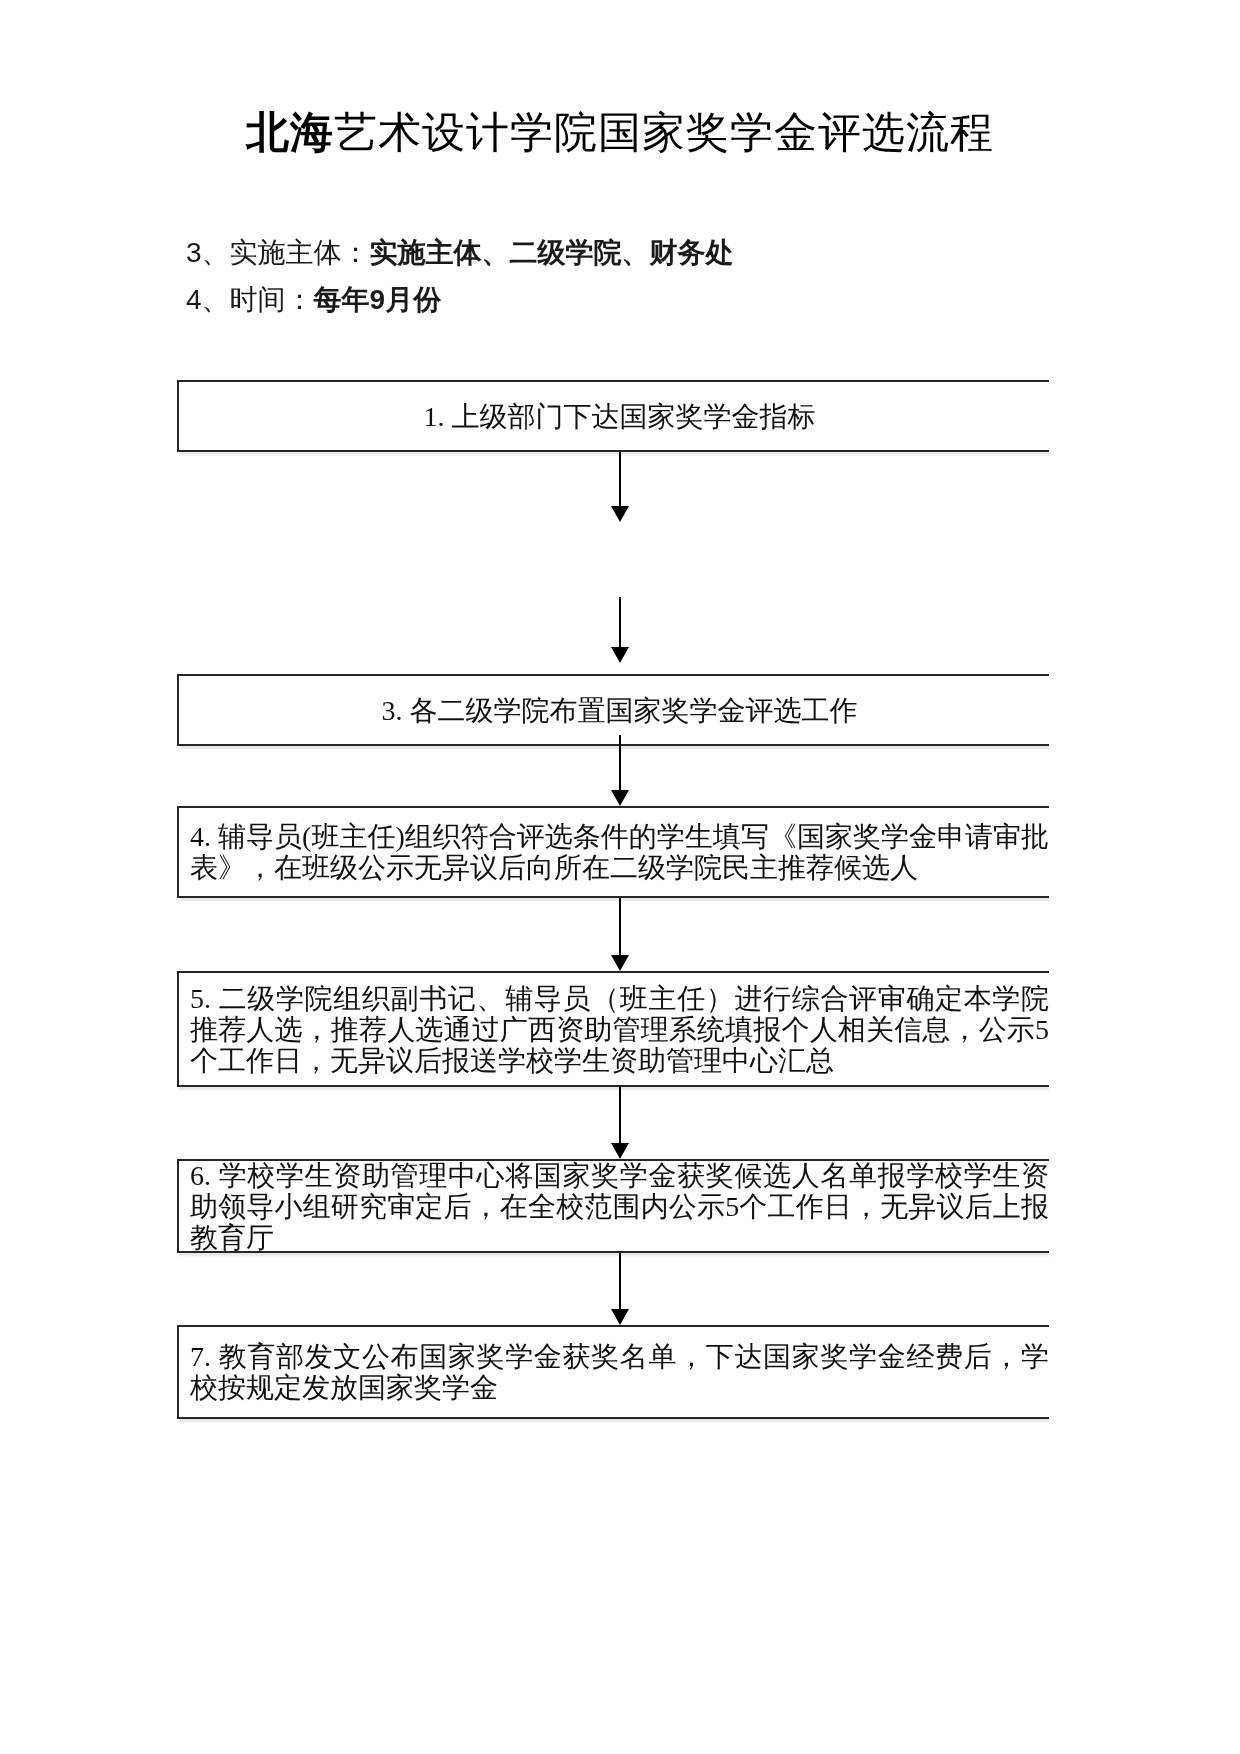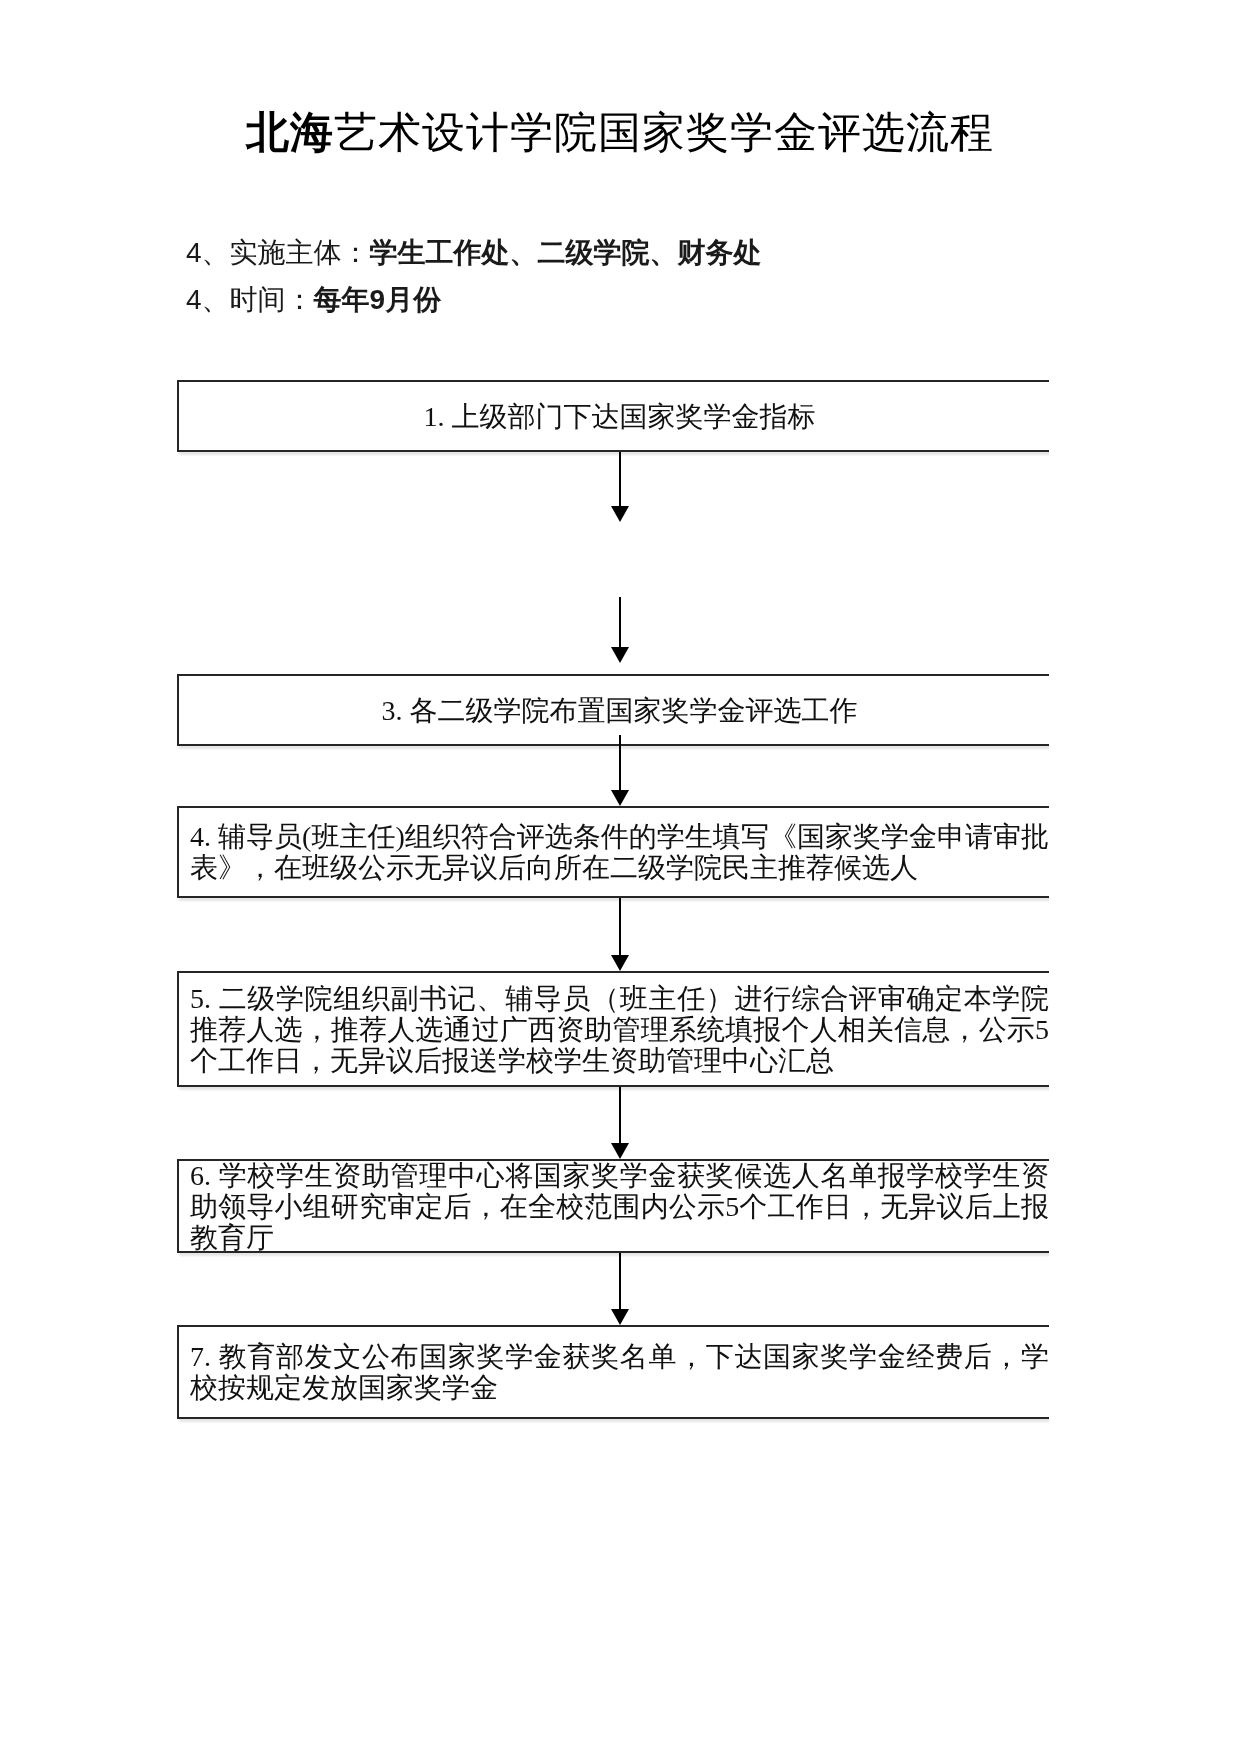--- a/index.html
+++ b/index.html
@@ -88,21 +88,21 @@
     border-top: 16px solid #000000;
   }
 </style>
 </head>
 <body>
 
 <div class="page">
 
   <h1 class="title"><span class="strong">北海</span><span>艺术设计学院国家奖学金评选流程</span></h1>
 
-  <div class="info info1"><span>4、实施主体：</span><span class="strong">学生工作处、二级学院、财务处</span></div>
+  <div class="info info1"><span>3、实施主体：</span><span class="strong">实施主体、二级学院、财务处</span></div>
 
   <div class="info info2"><span>4、时间：</span><span class="strong">每年9月份</span></div>
 
   <div class="box b1 center">
       <span class="box-text">1. 上级部门下达国家奖学金指标</span>
     </div>
 
   <div class="arrow a1">
       <div class="arrow-line"></div>
       <div class="arrow-head"></div>

